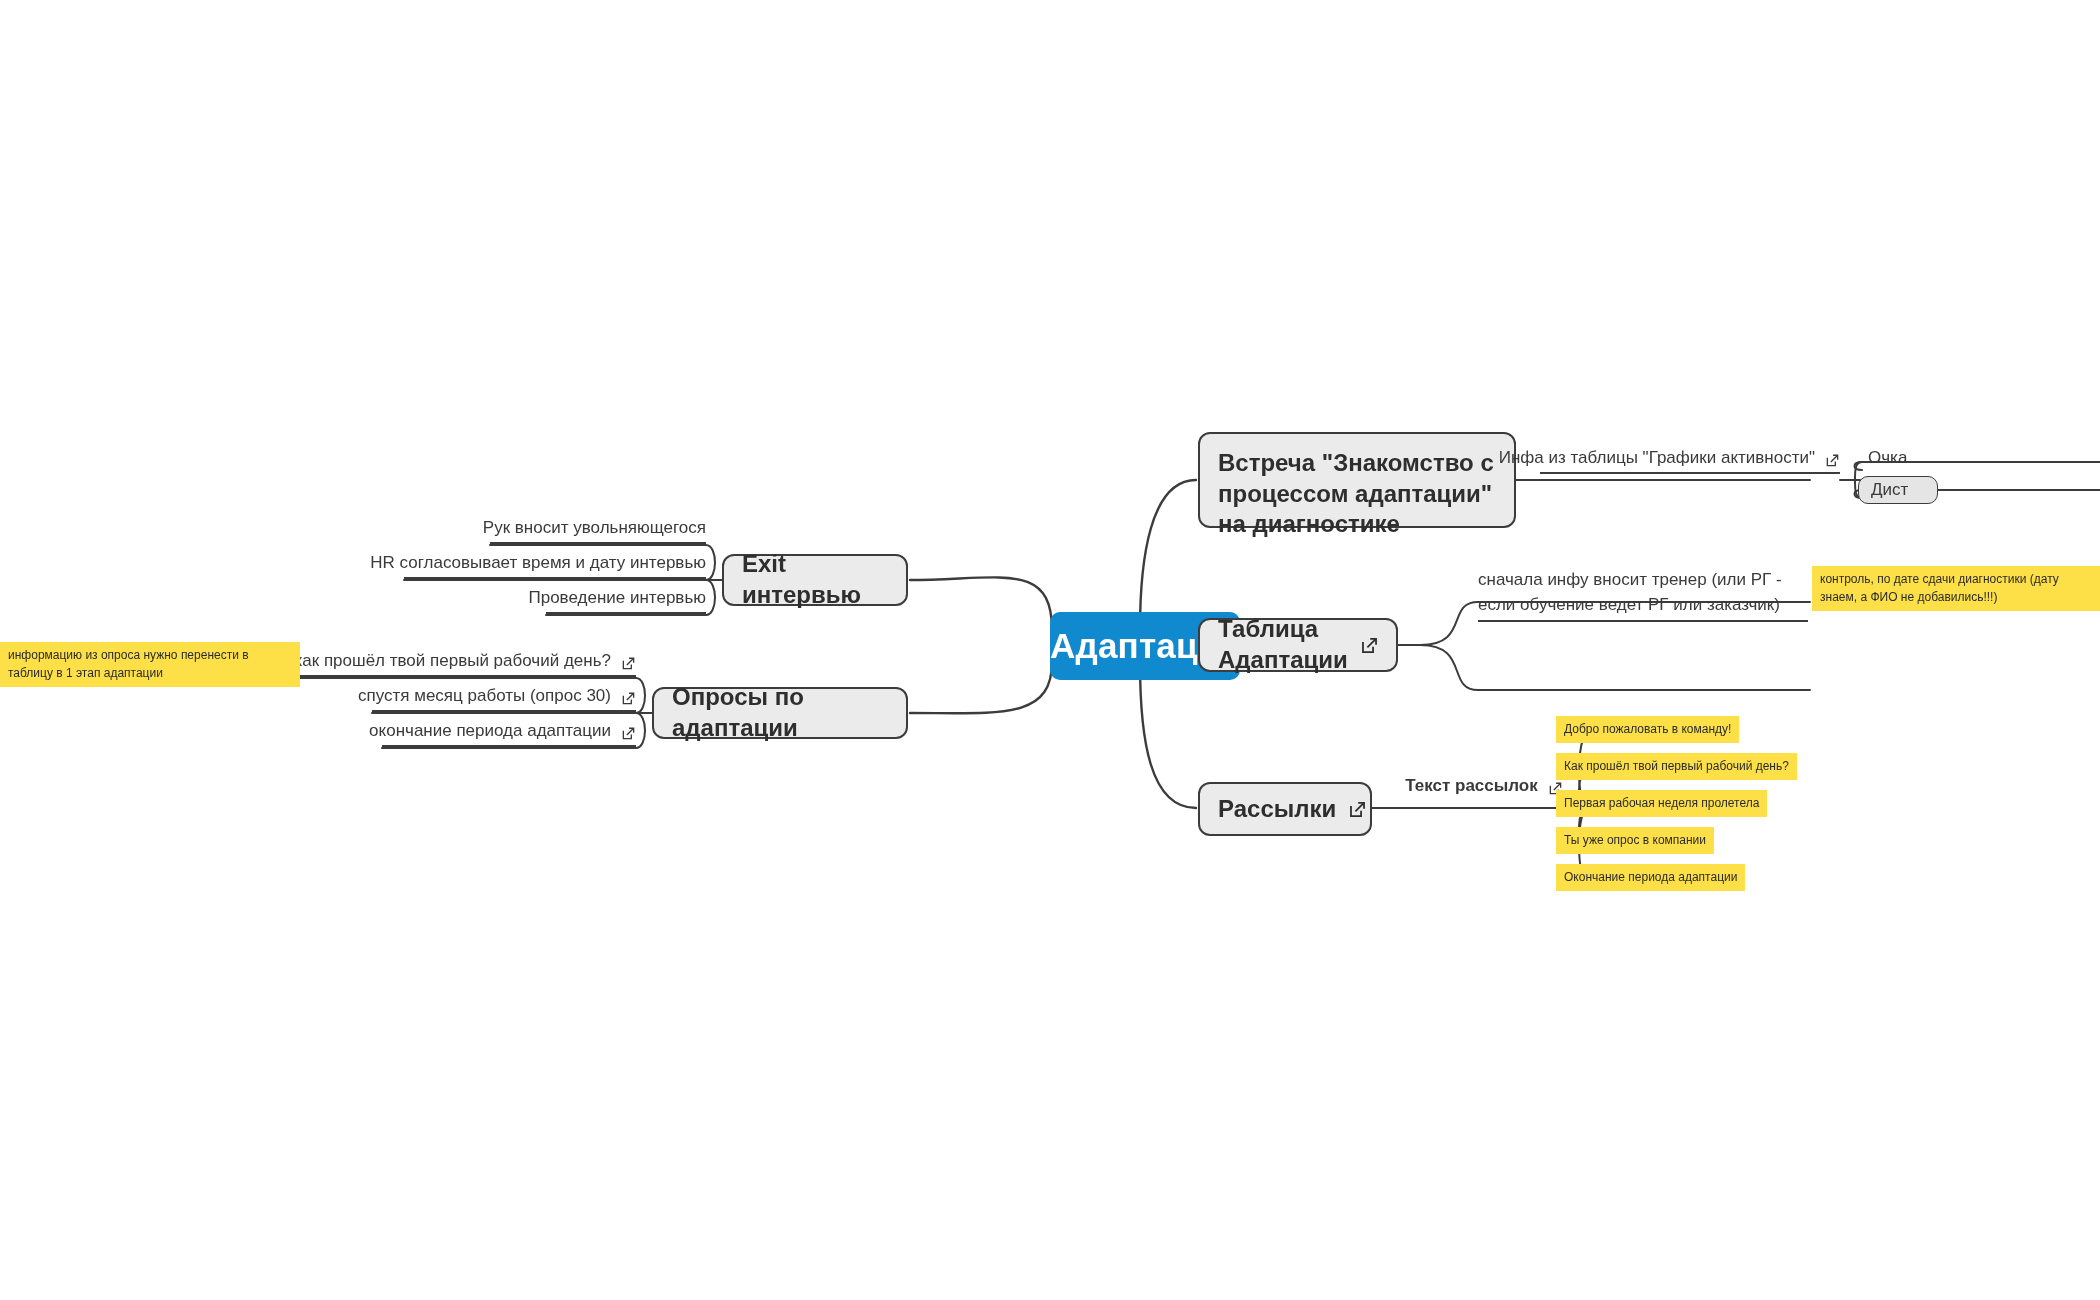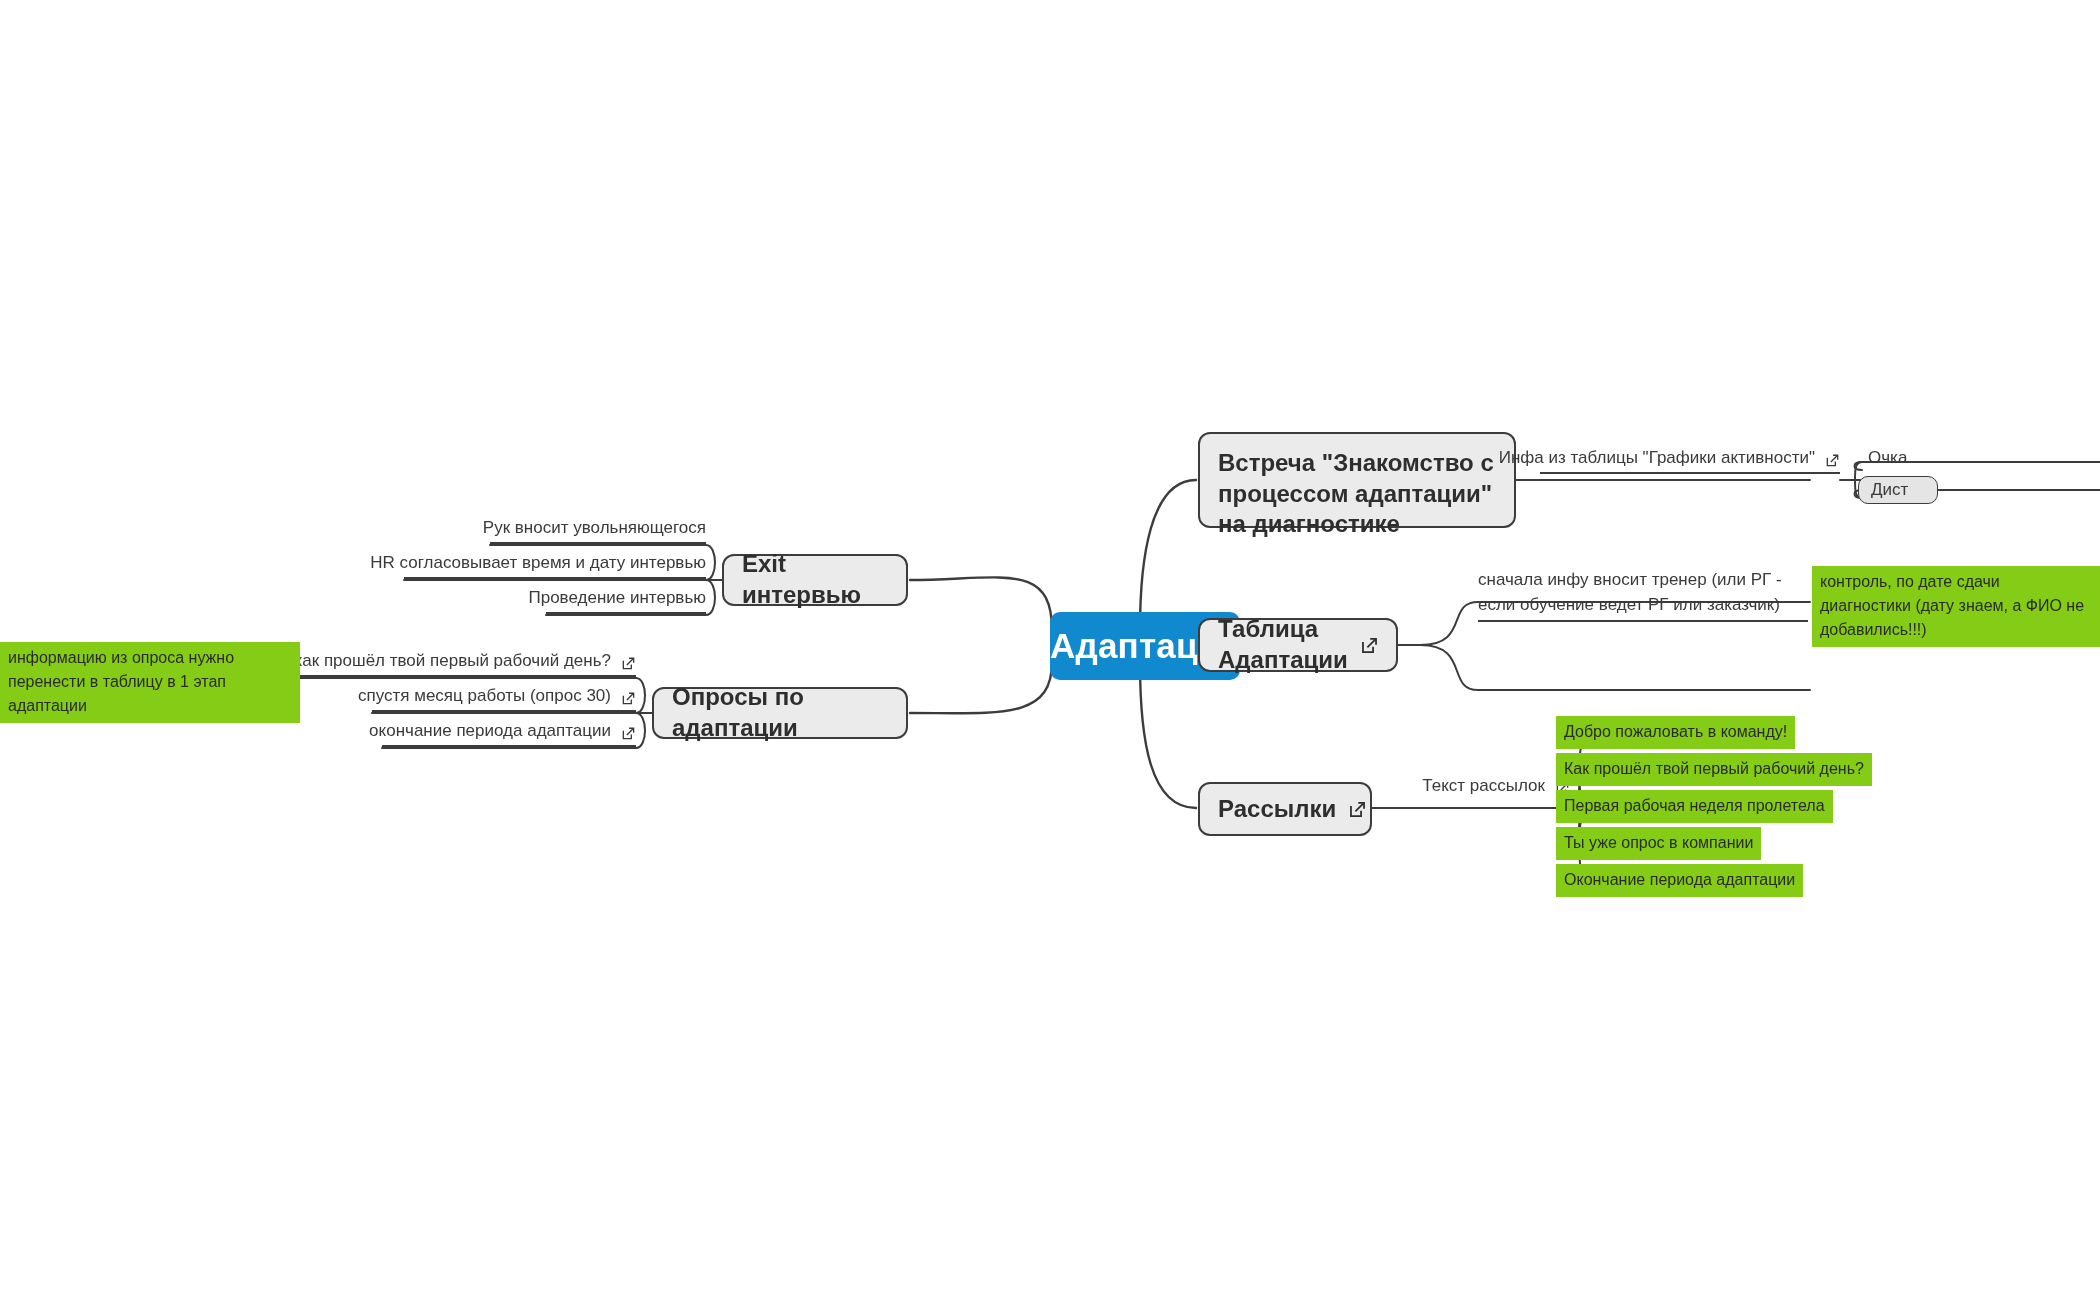--- a/index.html
+++ b/index.html
@@ -84,23 +84,23 @@
     font-size: 17px;
     color: #3A3A3A;
     line-height: 1.45;
     box-sizing: border-box;
     padding-bottom: 3px;
   }
 
   
   .note-teal {
     position: absolute;
-    background: #84cc16;
+    background: #fde047;
     color: #2B2B2B;
-    font-size: 16px;
+    font-size: 12px;
     line-height: 1.5;
     padding: 4px 8px 5px 8px;
     box-sizing: border-box;
     white-space: nowrap;
   }
   .note-teal.wrap { white-space: normal; }
 
   
   .edge-node {
     position: absolute;
@@ -229,21 +229,21 @@
     <span class="branch-label">Рассылки</span>
     <span class="ext-icon">
       <svg width="19" height="19" viewBox="0 0 16 16">
         <path d="M2.5 5 L2.5 13.5 L11 13.5 L11 9" fill="none" stroke="#2E2E2E" stroke-width="1.5"></path>
         <path d="M6.2 9.6 L13.2 2.6" fill="none" stroke="#2E2E2E" stroke-width="1.5"></path>
         <path d="M8.6 2.4 L13.5 2.4 L13.5 7.3" fill="none" stroke="#2E2E2E" stroke-width="1.5"></path>
       </svg>
     </span>
   </div>
 
-  <div class="leaf" style="left:1398px; top:776px; width:172px; justify-content:flex-end;">
+  <div class="leaf" style="left:1398px; top:776px; width:172px; justify-content:center;font-weight:bold;">
     <span>Текст рассылок</span>
     <span class="ext-icon">
       <svg width="15" height="15" viewBox="0 0 16 16">
         <path d="M2.5 5 L2.5 13.5 L11 13.5 L11 9" fill="none" stroke="#3A3A3A" stroke-width="1.4"></path>
         <path d="M6.2 9.6 L13.2 2.6" fill="none" stroke="#3A3A3A" stroke-width="1.4"></path>
         <path d="M8.6 2.4 L13.5 2.4 L13.5 7.3" fill="none" stroke="#3A3A3A" stroke-width="1.4"></path>
       </svg>
     </span>
   </div>
 

